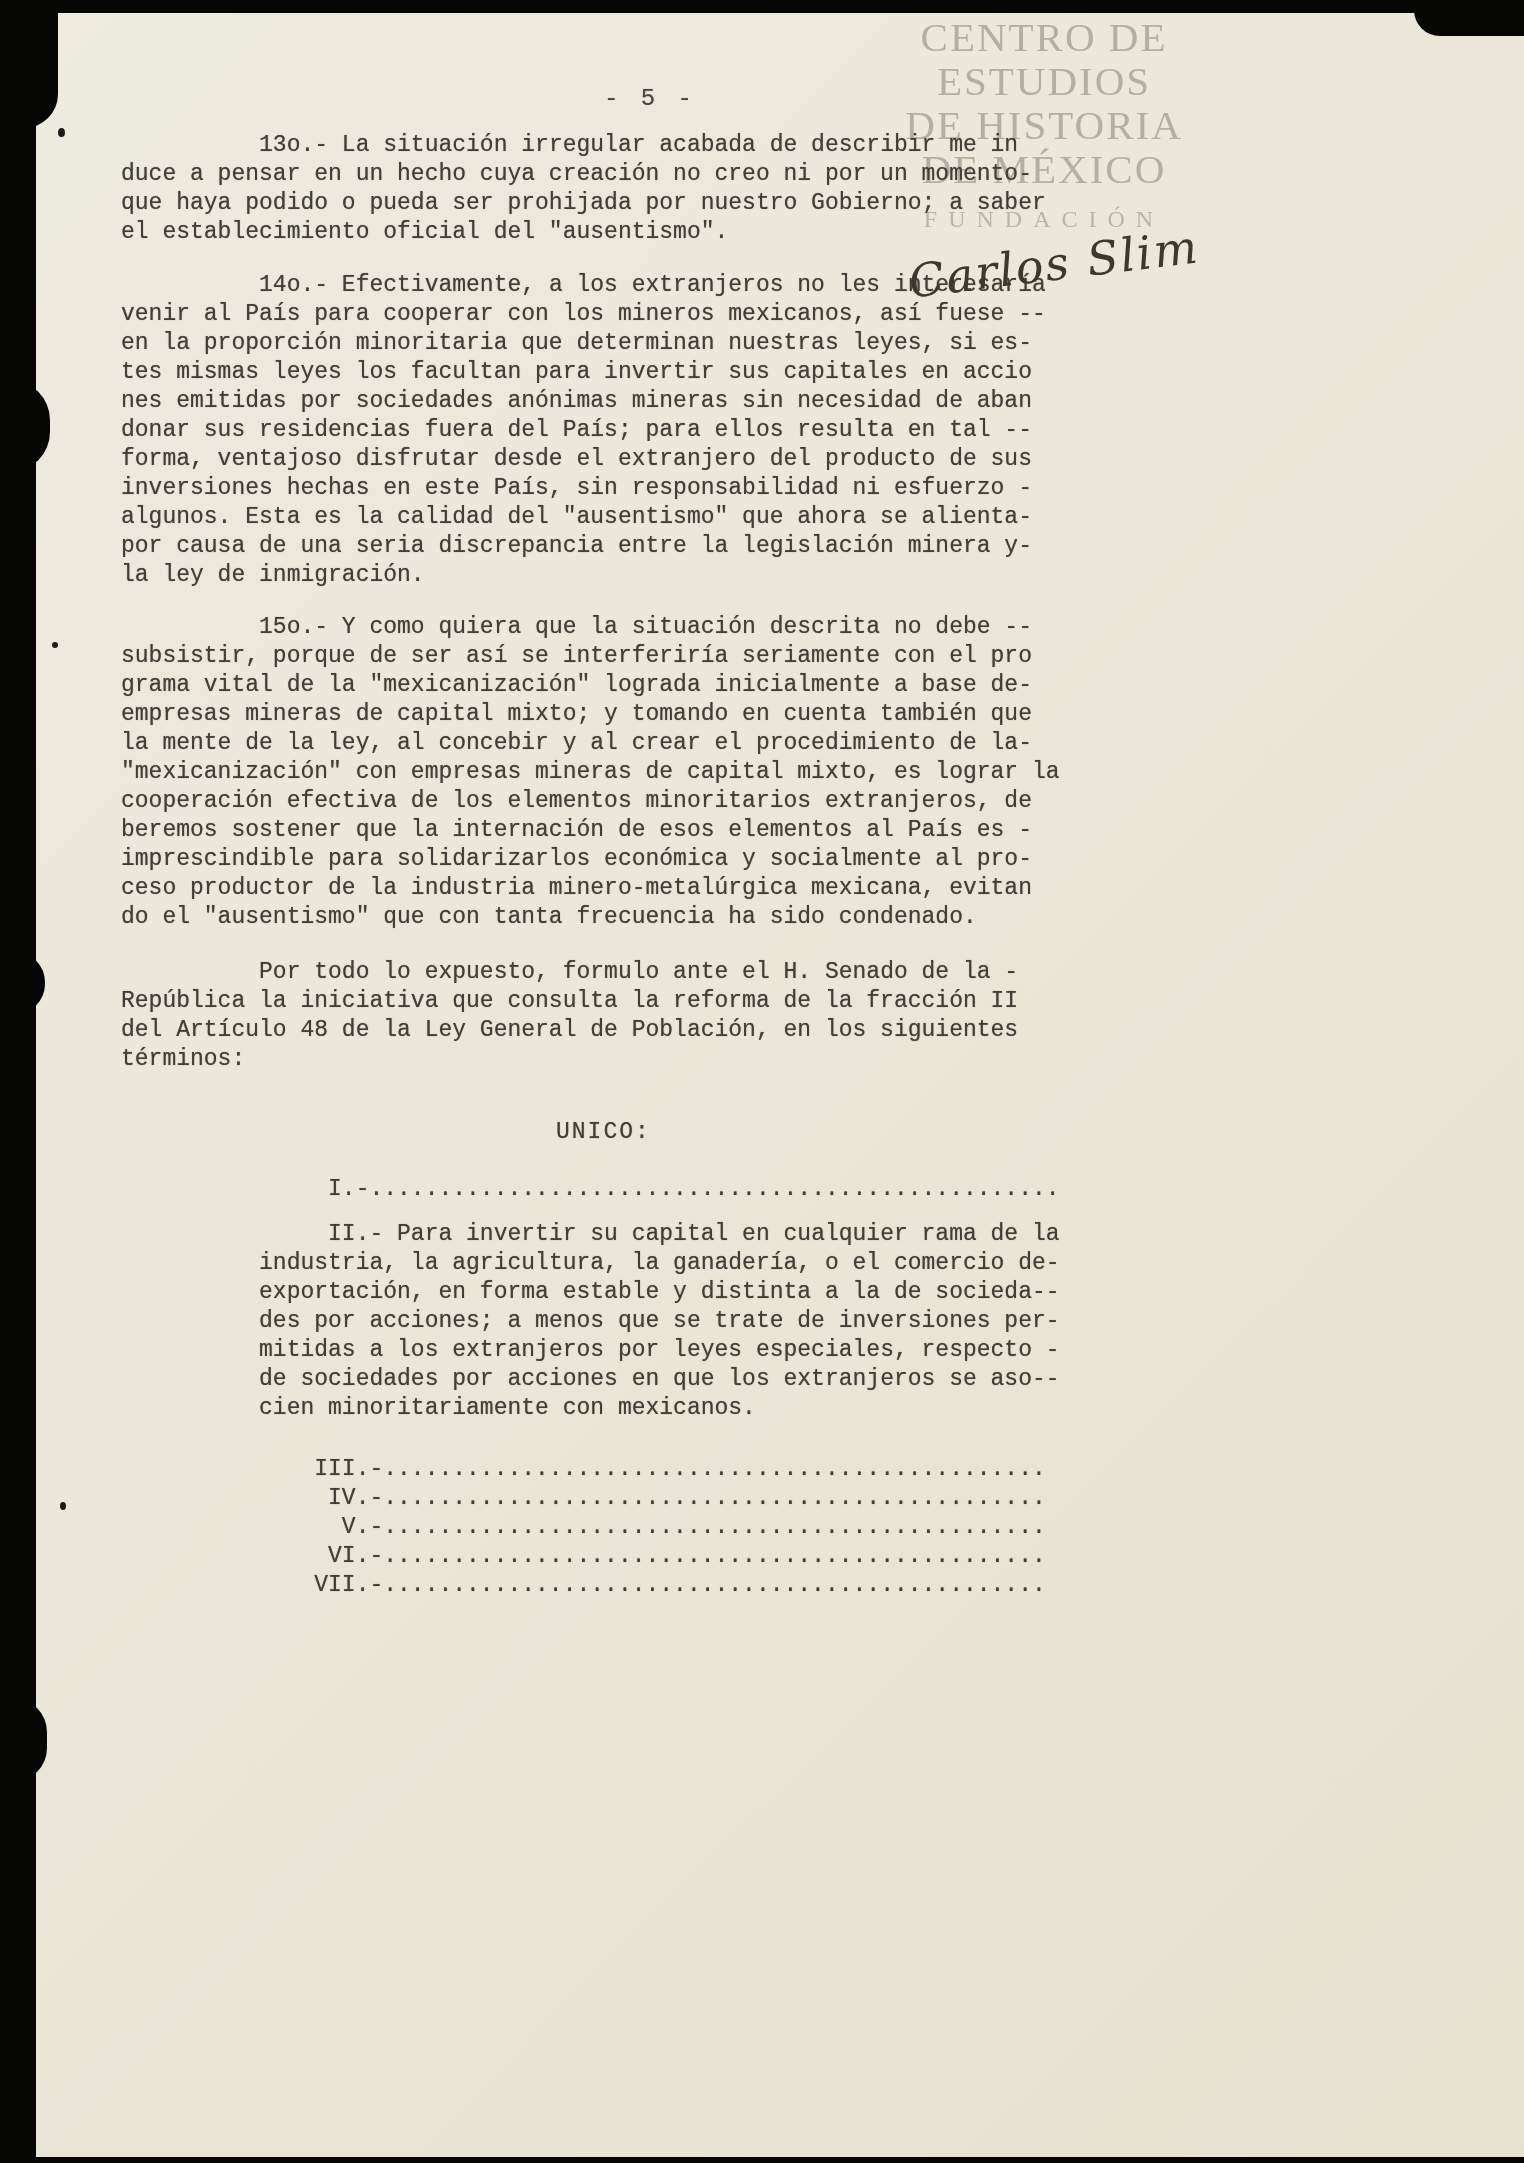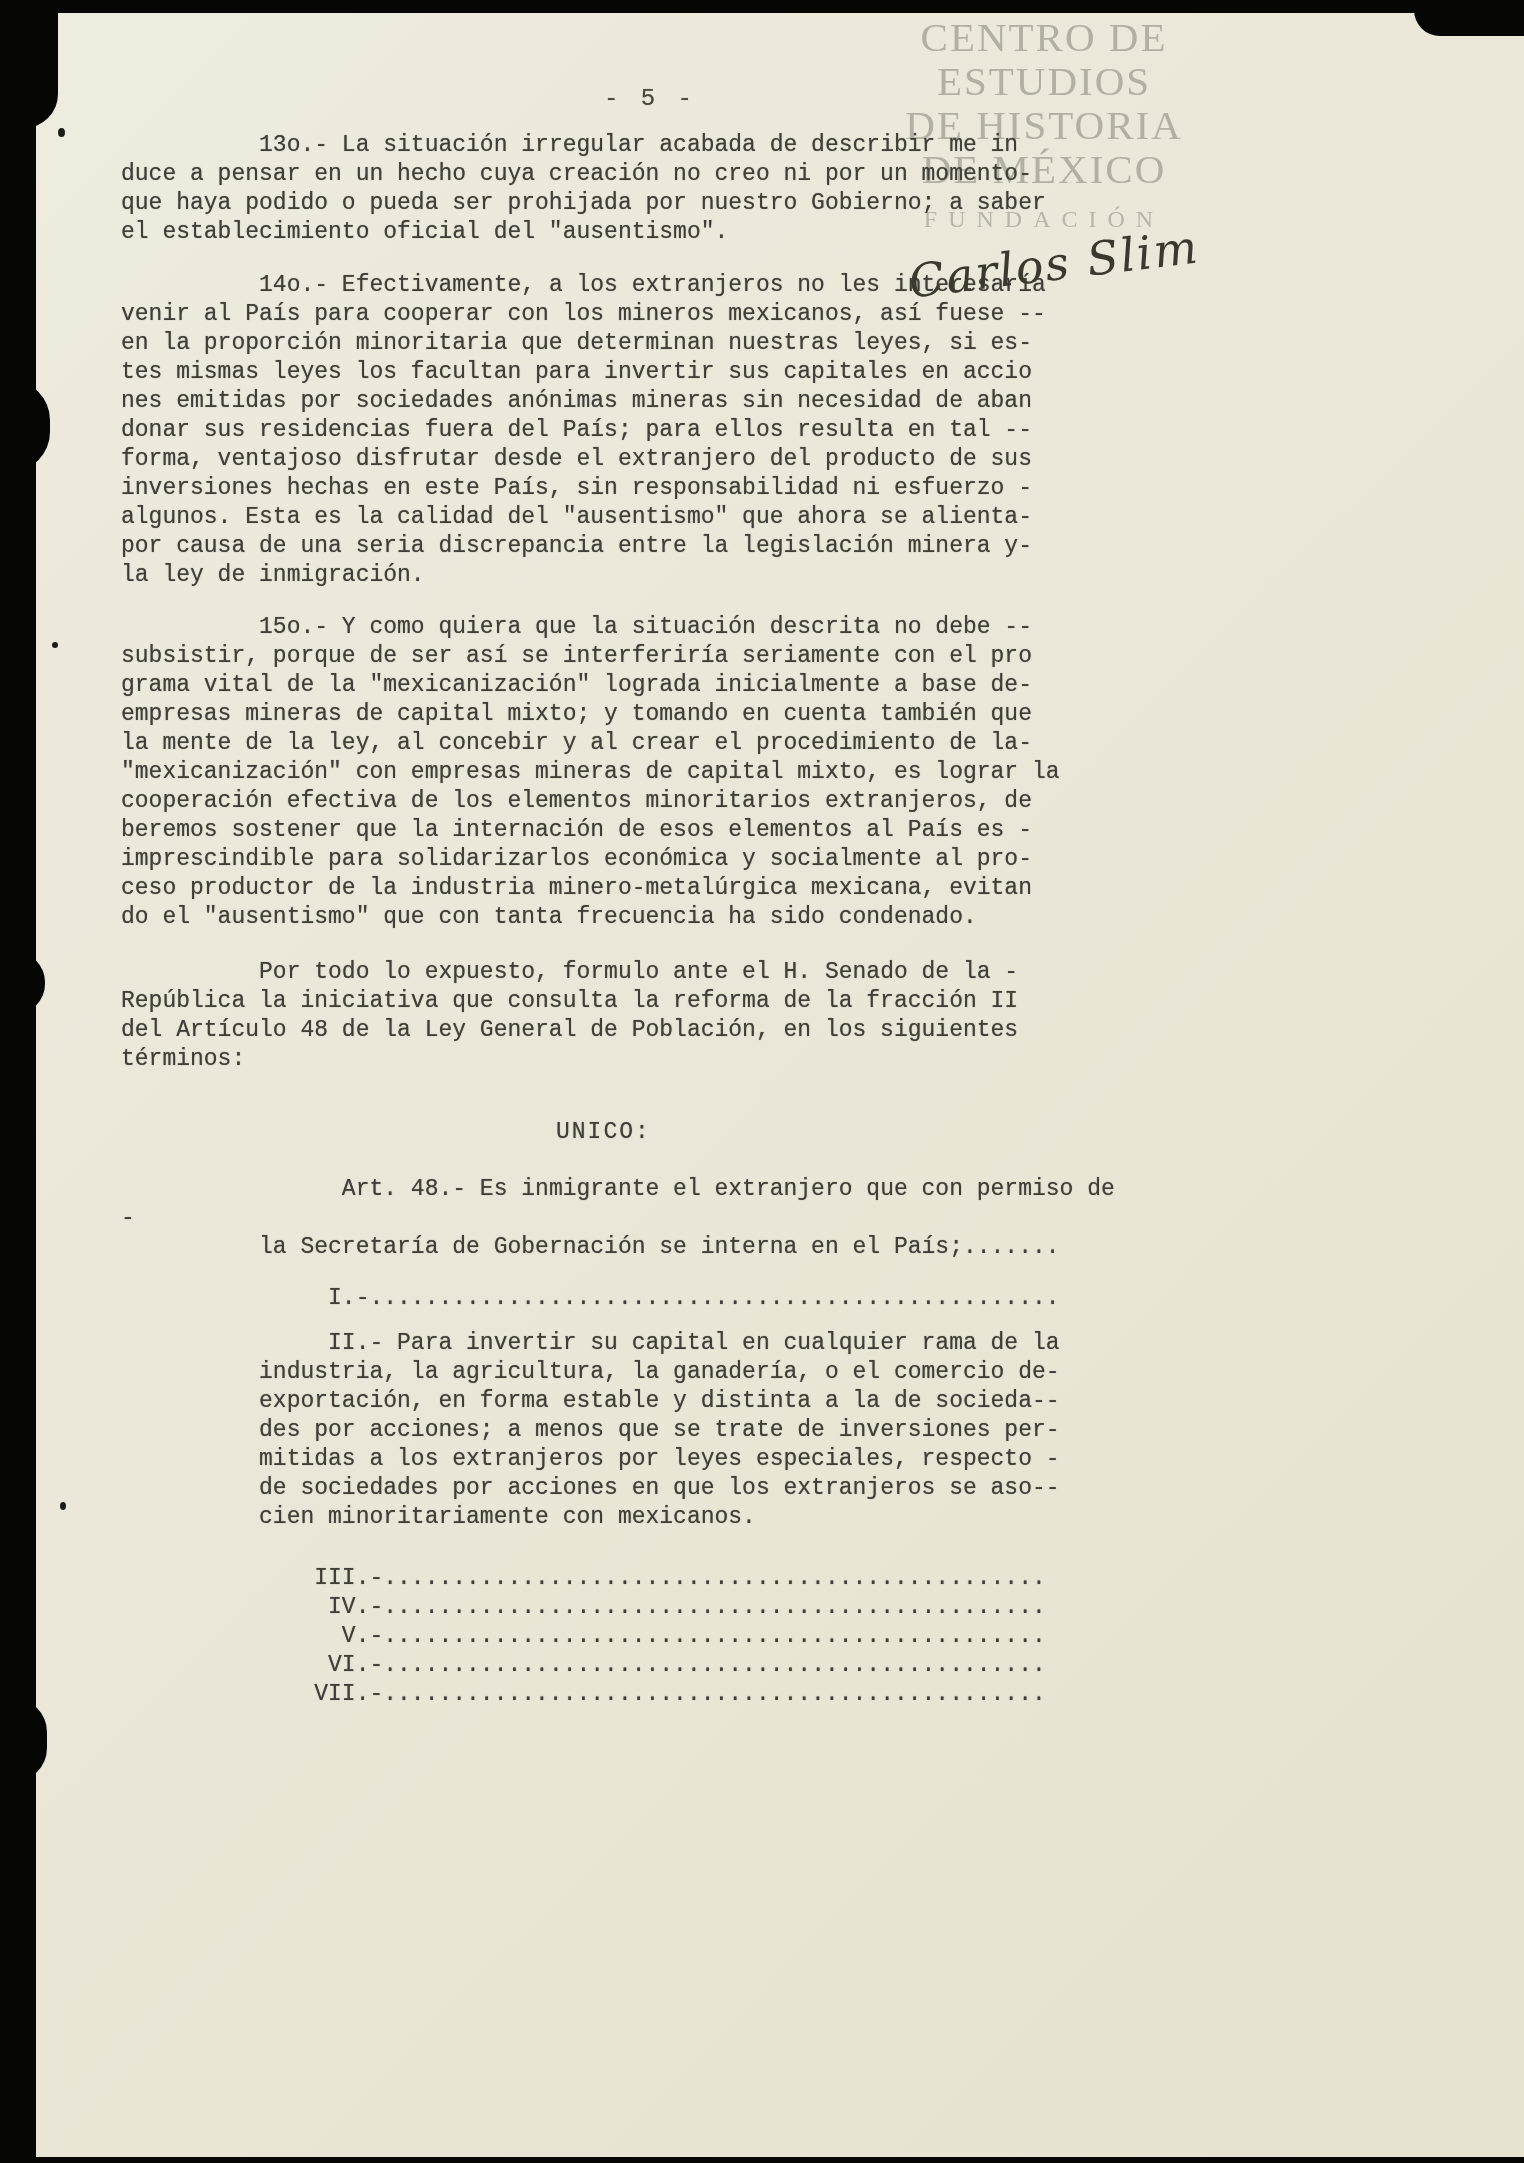--- a/index.html
+++ b/index.html
@@ -109,22 +109,20 @@
 cooperación efectiva de los elementos minoritarios extranjeros, de
 beremos sostener que la internación de esos elementos al País es -
 imprescindible para solidarizarlos económica y socialmente al pro-
 ceso productor de la industria minero-metalúrgica mexicana, evitan
 do el "ausentismo" que con tanta frecuencia ha sido condenado.</div>
       <div class="para" style="margin-bottom:44px">          Por todo lo expuesto, formulo ante el H. Senado de la -
 República la iniciativa que consulta la reforma de la fracción II
 del Artículo 48 de la Ley General de Población, en los siguientes
 términos:</div>
       <div class="para heading-wrap" style="margin-bottom:28px"><span class="underline">UNICO:</span></div>
-      <div class="para" style="margin-bottom:22px">                Art. 48.- Es inmigrante el extranjero que con permiso de -
-          la Secretaría de Gobernación se interna en el País;.......</div>
       <div class="para" style="margin-bottom:16px">               I.-..................................................</div>
       <div class="para" style="margin-bottom:32px">               II.- Para invertir su capital en cualquier rama de la
           industria, la agricultura, la ganadería, o el comercio de-
           exportación, en forma estable y distinta a la de socieda--
           des por acciones; a menos que se trate de inversiones per-
           mitidas a los extranjeros por leyes especiales, respecto -
           de sociedades por acciones en que los extranjeros se aso--
           cien minoritariamente con mexicanos.</div>
       <div class="para">              III.-................................................
                IV.-................................................

